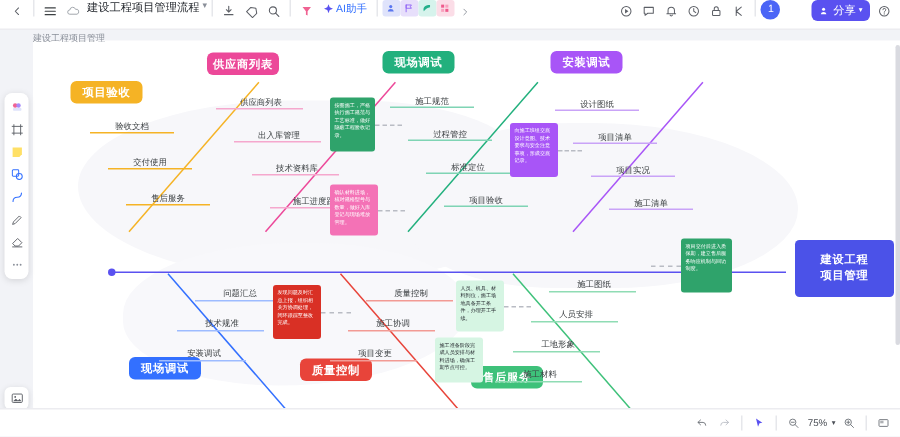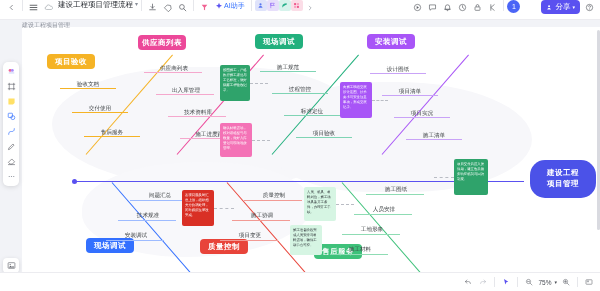--- a/index.html
+++ b/index.html
@@ -103,21 +103,21 @@
   .spine {
     position: absolute; left: 52px; top: 154px; width: 450px;
     border-top: 1.2px solid #5a51f0;
   }
   .rib {
     position: absolute; border-top-width: 1.1px; border-top-style: solid;
     transform-origin: left center;
   }
   .main-node {
     position: absolute; right: 4px; top: 133px; width: 66px; height: 38px;
-    background: #4b52e8; border-radius: 15px; color: #fff;
+    background: #4b52e8; border-radius: 3px; color: #fff;
     font-size: 7.5px; font-weight: bold; display: flex; flex-direction: column;
     align-items: center; justify-content: center; line-height: 1.45;
     letter-spacing: .5px;
   }
   .note {
     position: absolute; border-radius: 2px; font-size: 3.4px;
     line-height: 1.5; padding: 3px; overflow: hidden; color: #fff;
     word-break: break-all;
   }
   .note.dark { color: #1f2329; }

